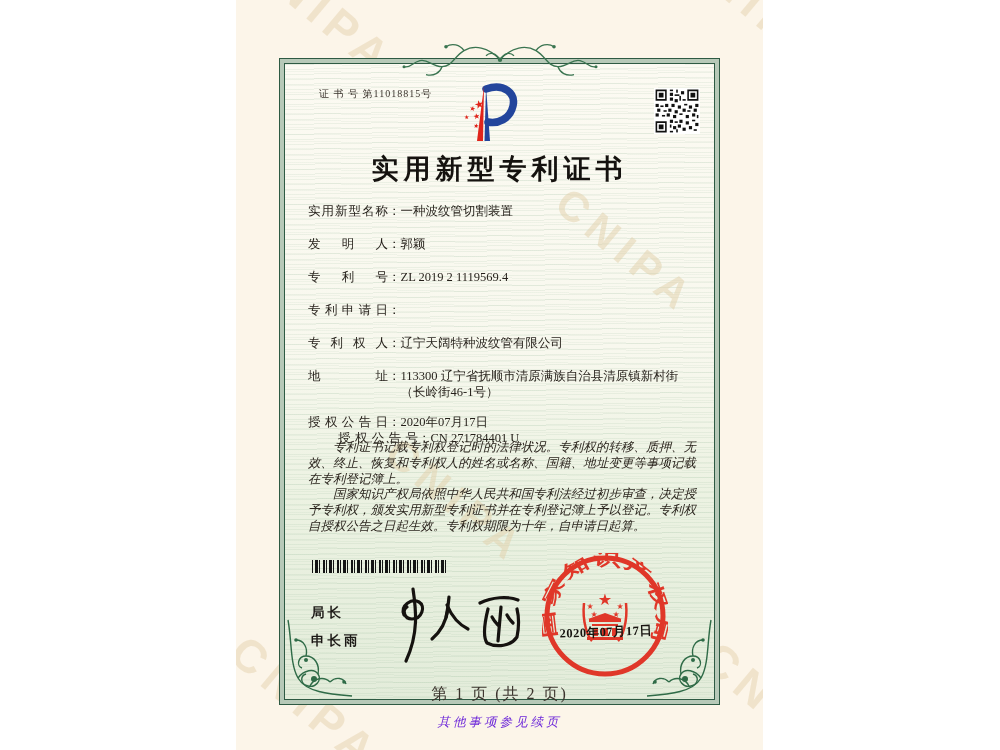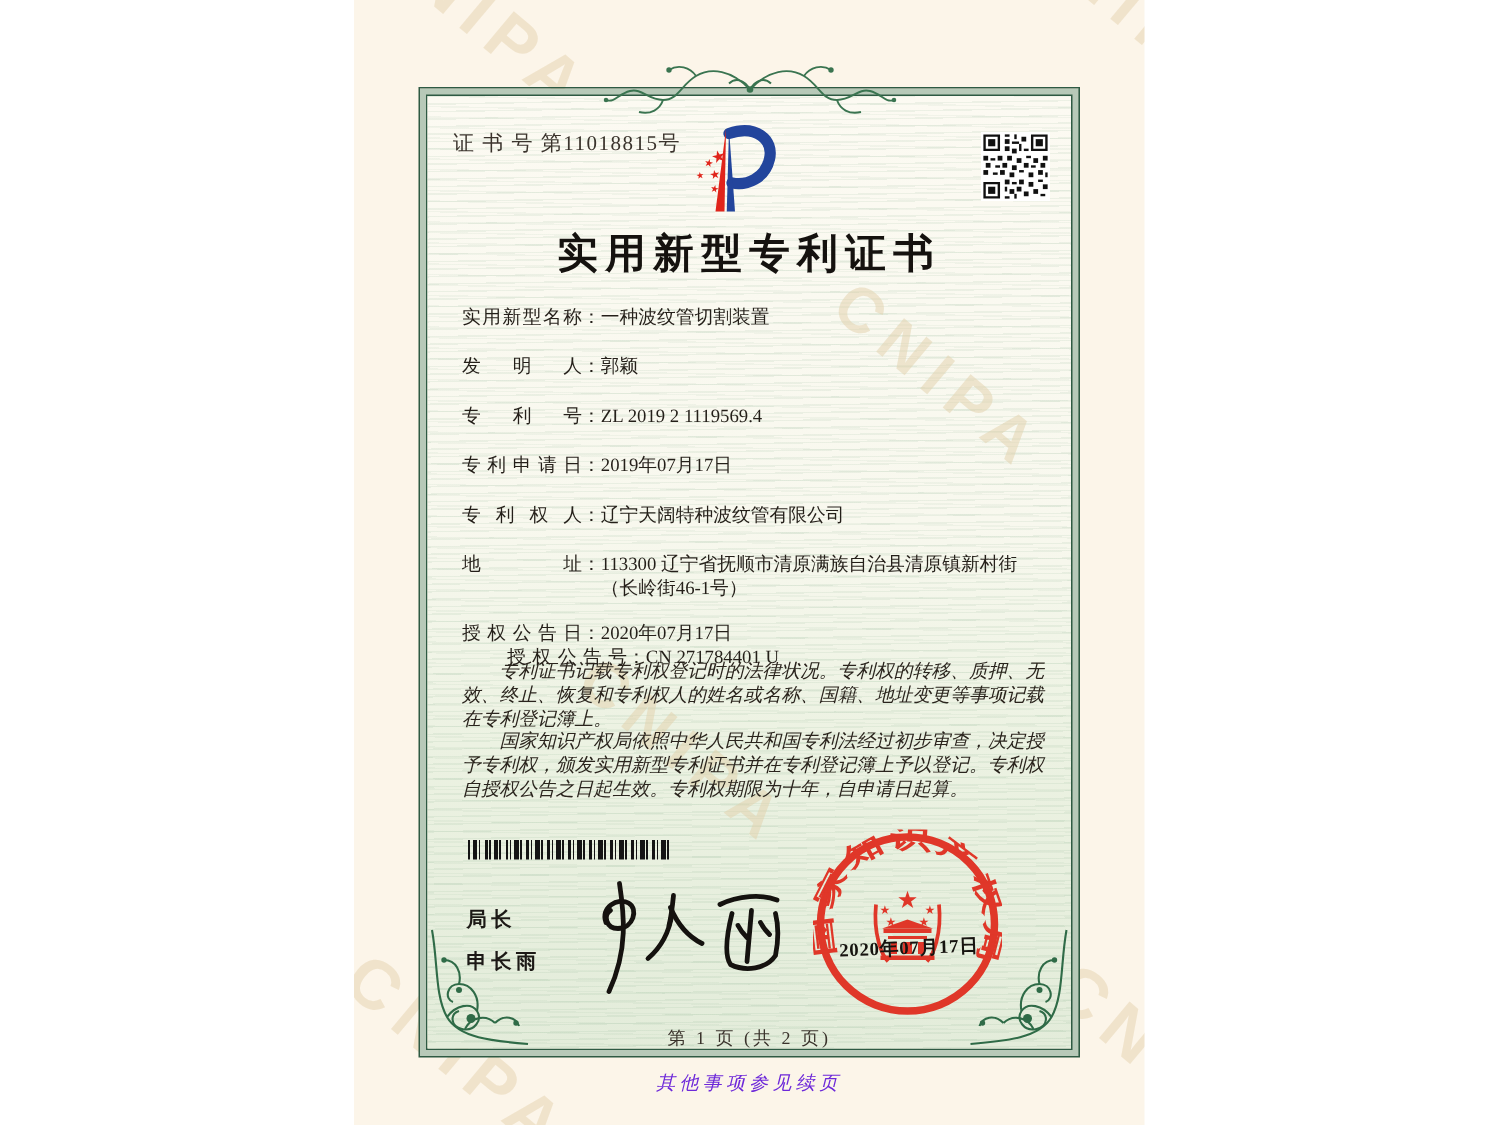--- a/index.html
+++ b/index.html
@@ -21,21 +21,21 @@
            border:1px solid #2e5a43; z-index:2;
            box-shadow: inset 0 0 0 4px #b7c9b8, inset 0 0 0 5px #2e5a43; }
   .frame-bg { position:absolute; inset:5px; z-index:0;
       background:
         repeating-linear-gradient(179deg, rgba(104,156,116,.10) 0 1px, rgba(0,0,0,0) 1px 5px),
         repeating-linear-gradient(181deg, rgba(104,156,116,.07) 0 1px, rgba(0,0,0,0) 1px 7px),
         linear-gradient(180deg,#fcfaf2 0%, #f8f8ee 45%, #ecf2e2 68%, #e3ecda 100%); }
   .frame .wm { z-index:1; }
   .inner { position:absolute; inset:0; z-index:2; }
 
-  .cert-no { position:absolute; left:22px; top:28px; font-size:14px;
+  .cert-no { position:absolute; left:39px; top:28px; font-size:10px;
              letter-spacing:1px; color:#3a332c; }
 
   .logo { position:absolute; left:170px; top:22px; width:74px; height:66px; }
   .qr   { position:absolute; left:374px; top:29px; width:46px; height:46px; }
 
   .title { position:absolute; left:0; right:0; top:92px; text-align:center;
            font-size:27px; font-weight:bold; letter-spacing:5px; color:#15120f; }
 
   .fields { position:absolute; left:28px; top:144px; width:390px;
             font-size:12.5px; color:#241f19; }
@@ -66,21 +66,21 @@
                font-weight:bold; letter-spacing:3px; color:#1c1916; }
   .signature { position:absolute; left:96px; top:516px; width:160px; height:100px; }
 
   .seal { position:absolute; left:262px; top:494px; width:126px; height:126px;
           opacity:.93; }
   .seal-date { position:absolute; left:266px; top:565px; width:120px;
                text-align:center; font-size:12.5px; font-weight:bold; color:#16130f;
                transform:rotate(-2deg); letter-spacing:.5px; }
 
   .page-num { position:absolute; left:0; right:0; top:625px; text-align:center;
-              font-size:12px; letter-spacing:2px; color:#3a332c; }
+              font-size:16px; letter-spacing:2px; color:#3a332c; }
 
   .note { position:absolute; left:0; right:0; top:714px; text-align:center;
           font-size:12.5px; letter-spacing:3px; color:#6d28d9; font-style:italic;
           z-index:3; }
 
   .orn { position:absolute; z-index:3; }
   .orn-top { left:50%; top:-1px; transform:translate(-50%,-46%); }
   .orn-bl  { left:4px; bottom:4px; }
   .orn-br  { right:4px; bottom:4px; transform:scaleX(-1); }
 </style>
@@ -236,21 +236,20 @@
             <span class="val">郭颖</span>
           </div>
           <div class="row">
             <span class="lab">专 利 号</span>
               <span class="colon">：</span>
             <span class="val">ZL 2019 2 1119569.4</span>
           </div>
           <div class="row">
             <span class="lab">专利申请日</span>
               <span class="colon">：</span>
-            <span class="val">2019年07月17日</span>
           </div>
           <div class="row">
             <span class="lab">专 利 权 人</span>
               <span class="colon">：</span>
             <span class="val">辽宁天阔特种波纹管有限公司</span>
           </div>
           <div class="row addr">
             <span class="lab">地 址</span>
               <span class="colon">：</span>
             <span class="val">113300 辽宁省抚顺市清原满族自治县清原镇新村街（长岭街46-1号）</span>

